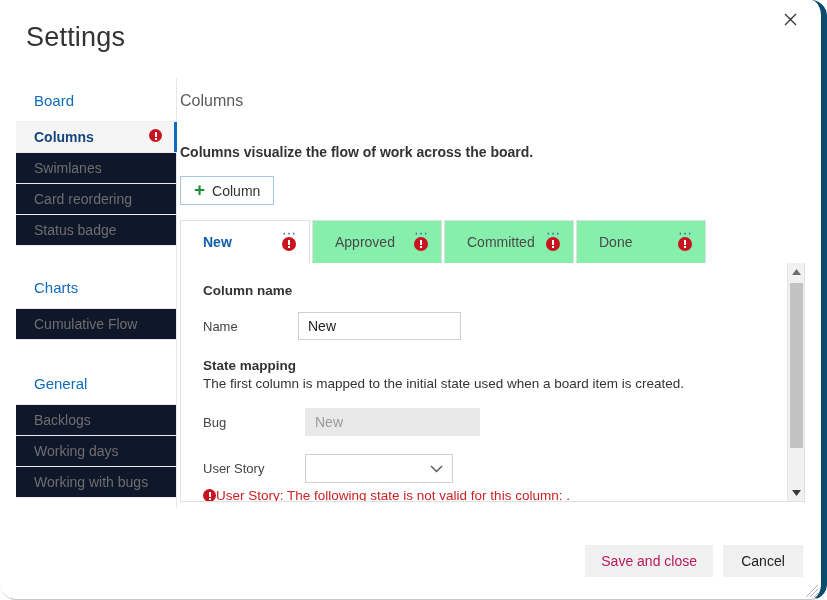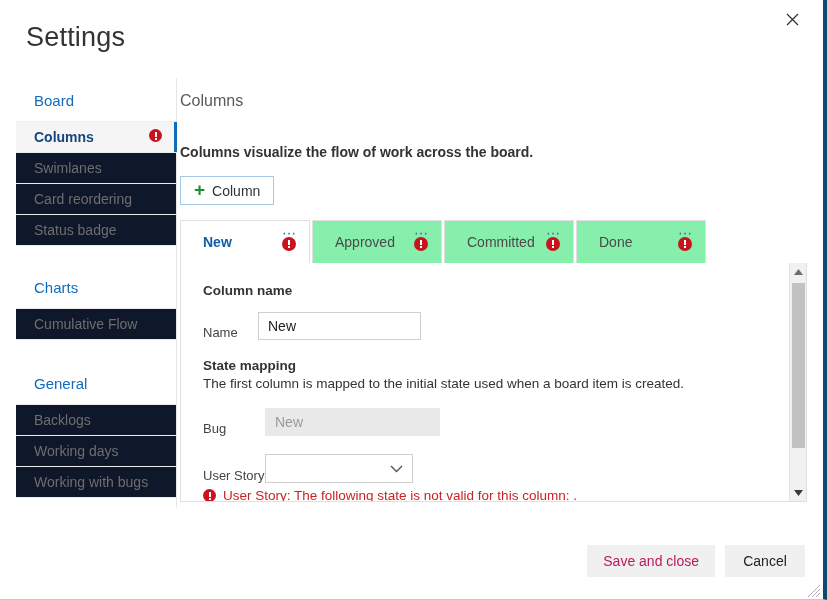--- a/index.html
+++ b/index.html
@@ -9,22 +9,23 @@
     background: #ffffff;
     font-family: "Liberation Sans", sans-serif;
     overflow: hidden;
   }
 
   .dialog {
     position: relative;
     width: 827px;
     height: 600px;
     background: #ffffff;
-    border-right: 4px solid #0c4a6e;
+    border-right: 6px solid #0c4a6e;
     border-bottom: 1px solid #c8c8c8;
+    border-radius: 16px;
   }
 
   
   .close-btn {
     position: absolute;
     top: 4px; right: 16px;
     width: 30px; height: 30px;
     display: flex; align-items: center; justify-content: center;
     cursor: pointer;
     background: transparent; border: none; padding: 0;
@@ -221,22 +222,23 @@
     margin-bottom: 14px;
   }
   .section-sub {
     font-size: 13.5px;
     color: #333333;
     margin-top: -11px;
     margin-bottom: 17px;
   }
   .field-row {
     display: flex;
-    align-items: flex-end;
+    align-items: center;
     margin-bottom: 18px;
+    gap: 40px;
   }
   .field-label {
     font-size: 13px;
     color: #444444;
     width: 55px;
     flex: none;
   }
   .field-label.wide { width: 62px; }
   .text-input {
     width: 163px;
@@ -271,21 +273,21 @@
   .select-chevron {
     position: absolute;
     right: 9px;
     top: 50%;
     transform: translateY(-50%);
     line-height: 0;
   }
   .error-msg {
     display: flex;
     align-items: center;
-    gap: 7px;
+    gap: 0;
     font-size: 13.5px;
     color: #cc2222;
     margin-top: 5px;
   }
 
   
   .scrollbar {
     position: absolute;
     right: 0; top: 0;
     width: 17px; height: 100%;

